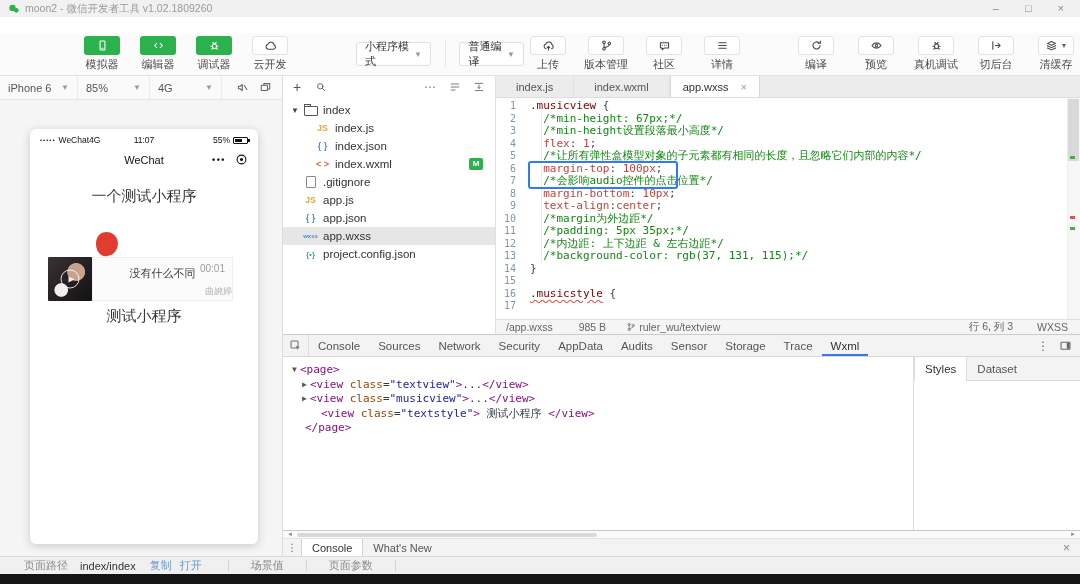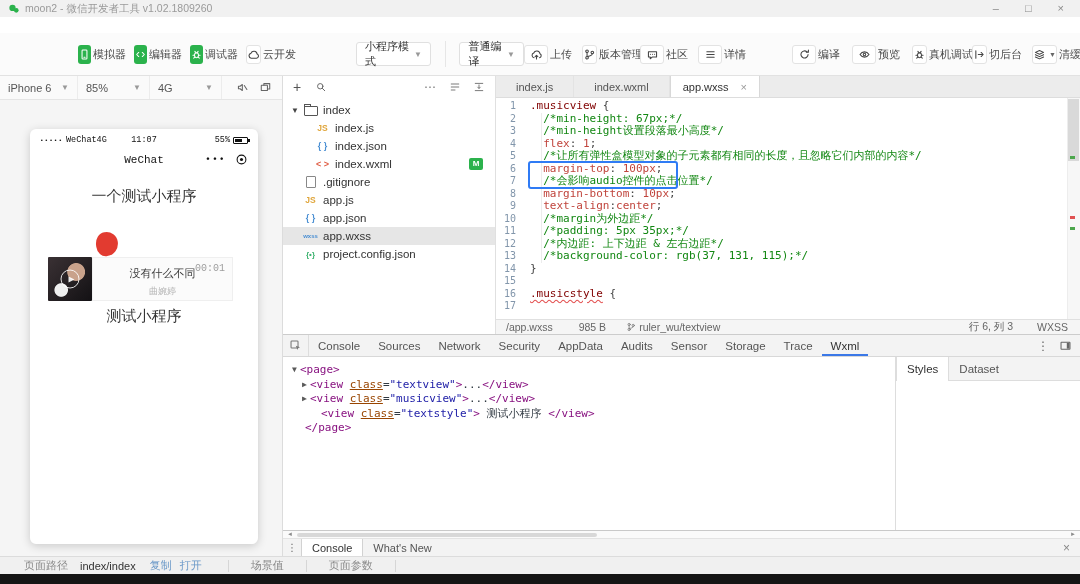--- a/index.html
+++ b/index.html
@@ -18,40 +18,40 @@
   .win-controls{margin-left:auto;display:flex;align-items:center;gap:26px;color:#8a8a8a;font-size:11px;padding-right:8px;}
   .win-controls span{cursor:default;line-height:1;}
 
   
   .menubar{position:absolute;top:17px;left:0;right:0;height:16px;background:#f8f8f8;display:flex;align-items:center;padding-left:8px;}
   .menu-item{font-size:11px;color:#3d3d3d;padding:0 9px;line-height:16px;}
 
   
   .toolbar{position:absolute;top:33px;left:0;right:0;height:43px;background:#fbfbfb;border-bottom:1px solid #e2e2e2;display:flex;align-items:center;}
   .tb-group{display:flex;align-items:center;}
-  .tool-btn{display:flex;flex-direction:row;align-items:center;width:48px;gap:2px;}
+  .tool-btn{display:flex;flex-direction:column;align-items:center;width:48px;gap:2px;}
   .tool-box{width:36px;height:19px;border-radius:3px;display:flex;align-items:center;justify-content:center;}
   .tool-box.green{background:#2bb24c;color:#fff;}
   .tool-box.white{background:#fff;border:1px solid #e3e3e3;color:#444;}
   .tool-label{font-size:11px;color:#4a4a4a;white-space:nowrap;}
   .tb-select{height:24px;background:#fff;border:1px solid #e0e0e0;border-radius:3px;display:flex;align-items:center;padding:0 8px;font-size:11px;color:#333;}
   .tb-select .caret{margin-left:auto;color:#999;font-size:8px;}
   .tb-divider{width:1px;height:26px;background:#e6e6e6;margin:0 14px;}
   .tool-box .caret{font-size:7px;color:#666;margin-left:3px;}
 
   
   .main{position:absolute;top:76px;left:0;width:1080px;height:480px;display:flex;}
 
   
   .sim-panel{width:283px;border-right:1px solid #dcdcdc;background:#f5f5f5;display:flex;flex-direction:column;}
   .device-bar{height:24px;background:#fafafa;border-bottom:1px solid #e5e5e5;display:flex;align-items:stretch;font-size:11px;color:#555;flex:none;}
   .dev-seg{display:flex;align-items:center;padding:0 8px;border-right:1px solid #ececec;min-width:72px;}
   .dev-seg .caret{margin-left:auto;color:#999;font-size:8px;padding-left:8px;}
   .dev-icons{display:flex;align-items:center;gap:10px;margin-left:auto;padding-right:10px;color:#666;}
-  .phone-wrap{flex:1;position:relative;font-family:Liberation Mono, monospace;}
+  .phone-wrap{flex:1;position:relative;}
   .phone{position:absolute;left:30px;top:29px;width:228px;height:415px;background:#fff;border-radius:6px;box-shadow:0 2px 10px rgba(0,0,0,.18);}
   .p-status{position:absolute;top:6px;left:10px;right:10px;display:flex;align-items:center;font-size:8.5px;color:#111;}
   .p-dots{font-size:6px;letter-spacing:1px;margin-right:3px;}
   .p-time{position:absolute;left:0;right:0;text-align:center;}
   .p-batt-wrap{margin-left:auto;display:flex;align-items:center;gap:3px;z-index:1;}
   .battery{width:15px;height:7px;border:1px solid #111;border-radius:1px;position:relative;}
   .battery::before{content:"";position:absolute;left:1px;top:1px;bottom:1px;width:55%;background:#111;}
   .battery::after{content:"";position:absolute;right:-3px;top:1.5px;width:2px;height:3px;background:#111;}
   .p-nav{position:absolute;top:20px;left:0;right:0;height:24px;}
   .p-nav-title{position:absolute;left:0;right:0;top:5px;text-align:center;font-size:11px;color:#111;}
@@ -62,21 +62,21 @@
   .music-card{position:absolute;left:18px;top:128px;width:185px;height:44px;display:flex;}
   .album{width:44px;height:44px;flex:none;position:relative;border-radius:1px;
     background:
       radial-gradient(circle at 64% 34%, #c9a28b 0 21%, rgba(201,162,139,0) 23%),
       radial-gradient(circle at 30% 75%, #efefef 0 14%, rgba(239,239,239,0) 16%),
       linear-gradient(135deg,#3a3134,#131114);}
   .play-btn{position:absolute;left:50%;top:50%;transform:translate(-50%,-50%);width:19px;height:19px;border:1.5px solid rgba(255,255,255,.85);border-radius:50%;display:flex;align-items:center;justify-content:center;}
   .play-btn::before{content:"";border-left:6px solid rgba(255,255,255,.9);border-top:3.5px solid transparent;border-bottom:3.5px solid transparent;margin-left:2px;}
   .m-info{flex:1;background:#fbfbfb;border:1px solid #efefef;position:relative;}
   .m-title{text-align:center;margin-top:8px;font-size:11px;color:#3c3c3c;}
-  .m-artist{text-align:center;margin-top:4px;font-size:9px;color:#b5b5b5;}
+  .m-artist{text-align:right;margin-top:4px;font-size:9px;color:#b5b5b5;}
   .m-time{position:absolute;top:5px;right:7px;font-size:10px;color:#9d9d9d;}
   .p-footer{position:absolute;top:178px;left:0;right:0;text-align:center;font-size:15px;color:#353535;}
 
   
   .right-col{flex:1;display:flex;flex-direction:column;min-width:0;}
   .top-row{height:258px;display:flex;flex:none;}
 
   
   .explorer{width:213px;border-right:1px solid #e0e0e0;background:#fff;display:flex;flex-direction:column;flex:none;}
   .ex-toolbar{height:22px;display:flex;align-items:center;padding:0 10px;color:#666;gap:14px;flex:none;}
@@ -128,24 +128,24 @@
   .dbg-tabs{height:22px;background:#f3f3f3;border-bottom:1px solid #d8d8d8;display:flex;align-items:stretch;font-size:11.5px;color:#555;flex:none;}
   .inspect-cell{width:26px;display:flex;align-items:center;justify-content:center;border-right:1px solid #ddd;color:#777;}
   .dbg-tab{display:flex;align-items:center;padding:0 9px;}
   .dbg-tab.active{color:#333;box-shadow:inset 0 -2px 0 #3b78e7;}
   .dbg-right{margin-left:auto;display:flex;align-items:center;gap:10px;padding-right:8px;color:#666;}
   .dbg-body{height:173px;display:flex;min-width:0;}
   .wxml-pane{flex:1;background:#fff;padding:6px 0 0 6px;font-family:"DejaVu Sans Mono",monospace;font-size:11px;line-height:14.5px;overflow:hidden;}
   .wx-line{display:flex;white-space:pre;}
   .wx-arrow{width:11px;font-size:8px;color:#5a5a5a;text-align:center;flex:none;}
   .wx-tag{color:#881280;}
-  .wx-attr{color:#994500;text-decoration:underline;}
+  .wx-attr{color:#994500;}
   .wx-str{color:#1a1aa6;}
   .wx-pln{color:#303942;}
-  .side-pane{width:185px;border-left:1px solid #ddd;background:#fff;display:flex;flex-direction:column;flex:none;}
+  .side-pane{width:167px;border-left:1px solid #ddd;background:#fff;display:flex;flex-direction:column;flex:none;}
   .side-tabs{height:24px;background:#f3f3f3;border-bottom:1px solid #ddd;display:flex;align-items:stretch;font-size:11.5px;color:#555;flex:none;}
   .side-tab{display:flex;align-items:center;padding:0 10px;}
   .side-tab.active{background:#fff;border-left:1px solid #ddd;border-right:1px solid #ddd;color:#333;margin-bottom:-1px;}
 
   
   .drawer{height:26px;border-top:1px solid #c9c9c9;display:flex;flex-direction:column;flex:none;}
   .drawer-scroll{height:8px;background:#fafafa;border-bottom:1px solid #e3e3e3;position:relative;flex:none;}
   .ds-arrow{position:absolute;top:0;font-size:6px;color:#8a8a8a;line-height:7px;}
   .ds-thumb{position:absolute;left:14px;top:2px;width:300px;height:4px;background:#d8d8d8;border-radius:2px;}
   .drawer-tabs{height:17px;background:#f3f3f3;display:flex;align-items:stretch;font-size:11px;color:#555;flex:none;}

